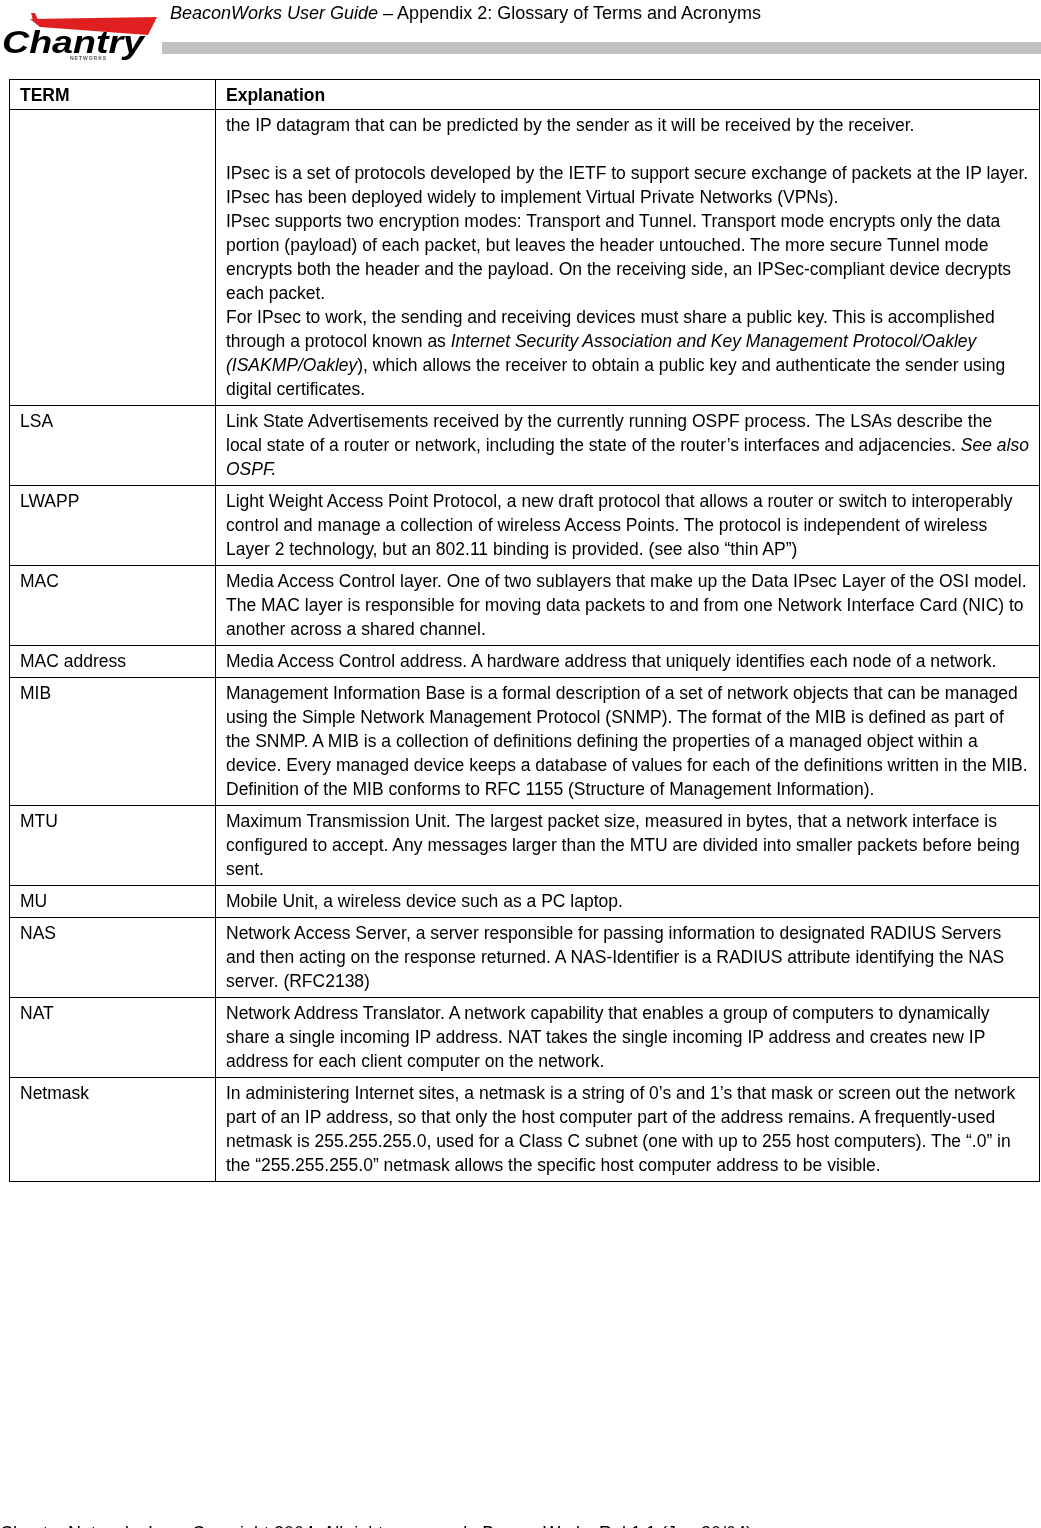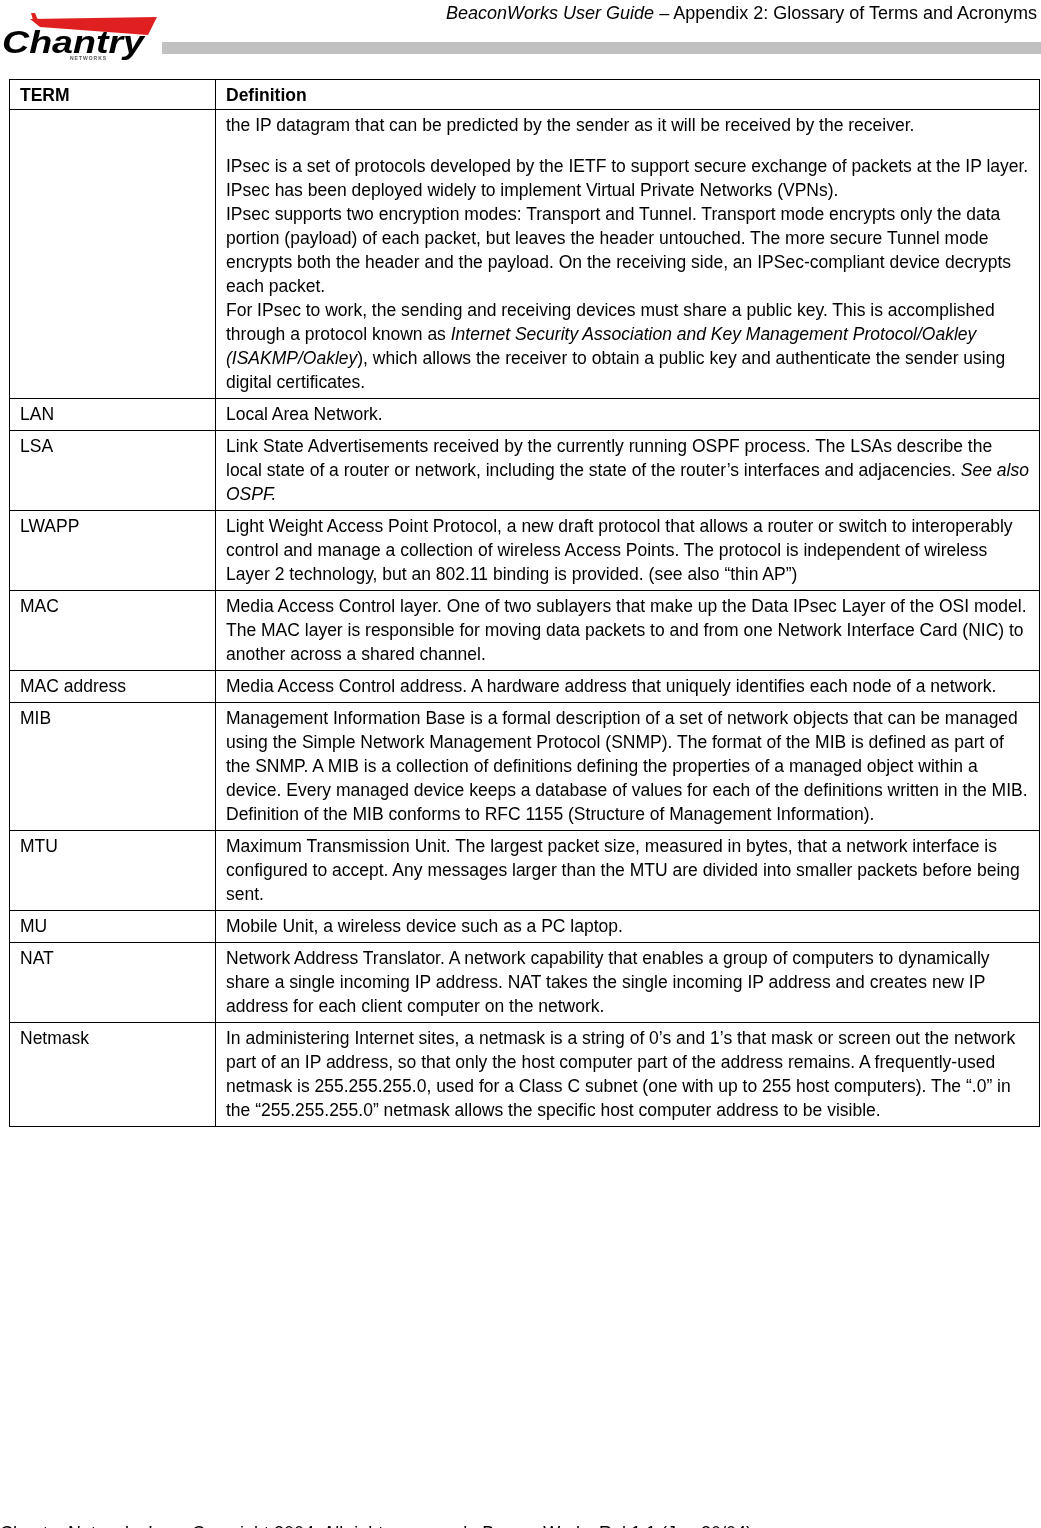--- a/index.html
+++ b/index.html
@@ -3,40 +3,40 @@
   <meta charset="utf-8">
   <style>
     html, body { margin: 0; padding: 0; background: #ffffff; }
     body {
       width: 1041px; height: 1528px; position: relative; overflow: hidden;
       font-family: "Liberation Sans", sans-serif; color: #000;
     }
     .logo { position: absolute; left: 0; top: 13px; width: 160px; height: 48px; }
     .header-title {
       position: absolute; left: 170px; right: 4px; top: 2px;
-      text-align: right; font-size: 18px; line-height: 22px;
+      text-align: left; font-size: 18px; line-height: 22px;
     }
     .header-title i { font-style: italic; }
     .header-bar {
       position: absolute; left: 162px; right: 0; top: 42px; height: 12px;
       background: #c0c0c0;
     }
     table.gloss {
       position: absolute; left: 9px; top: 79px; width: 1031px;
       border-collapse: collapse; table-layout: fixed;
       font-size: 17.5px; line-height: 24px;
     }
     table.gloss col.c1 { width: 206px; }
     table.gloss td, table.gloss th {
       border: 1.5px solid #000; vertical-align: top;
       padding: 3px 10px 4px 10px; text-align: left;
     }
     table.gloss th { font-weight: bold; padding-top: 3px; padding-bottom: 2px; }
     .para { margin: 0; }
-    .para + .para.gap { margin-top: 17px; }
+    .para + .para.gap { margin-top: 24px; }
     .it { font-style: italic; }
     .footer {
       position: absolute; left: 0; right: 0; top: 1500px;
       font-size: 18px; line-height: 22px; white-space: pre;
     }
     .footer .left { position: absolute; left: 0; }
   </style>
 </head>
 <body>
 
@@ -54,36 +54,32 @@
 <div class="header-bar"></div>
 
 <table class="gloss">
   <colgroup>
       <col class="c1">
       <col class="c2">
     </colgroup>
   <thead>
     <tr>
       <th>TERM</th>
-      <th>Definition</th>
+      <th>Explanation</th>
     </tr>
   </thead>
   <tbody>
     <tr>
       <td></td>
       <td>
         <p class="para">the IP datagram that can be predicted by the sender as it will be received by the receiver.</p>
         <p class="para gap">IPsec is a set of protocols developed by the IETF to support secure exchange of packets at the IP layer. IPsec has been deployed widely to implement Virtual Private Networks (VPNs).</p>
         <p class="para">IPsec supports two encryption modes: Transport and Tunnel. Transport mode encrypts only the data portion (payload) of each packet, but leaves the header untouched. The more secure Tunnel mode encrypts both the header and the payload. On the receiving side, an IPSec-compliant device decrypts each packet.</p>
         <p class="para"><span>For IPsec to work, the sending and receiving devices must share a public key. This is accomplished through a protocol known as </span><span class="it">Internet Security Association and Key Management Protocol/Oakley (ISAKMP/Oakley</span><span>), which allows the receiver to obtain a public key and authenticate the sender using digital certificates.</span></p>
       </td>
-    </tr>
-    <tr>
-      <td>LAN</td>
-      <td>Local Area Network.</td>
     </tr>
     <tr>
       <td>LSA</td>
       <td><span>Link State Advertisements received by the currently running OSPF process. The LSAs describe the local state of a router or network, including the state of the router’s interfaces and adjacencies. </span><span class="it">See also OSPF.</span></td>
     </tr>
     <tr>
       <td>LWAPP</td>
       <td>Light Weight Access Point Protocol, a new draft protocol that allows a router or switch to interoperably control and manage a collection of wireless Access Points. The protocol is independent of wireless Layer 2 technology, but an 802.11 binding is provided. (see also “thin AP”)</td>
     </tr>
     <tr>
@@ -100,20 +96,24 @@
     </tr>
     <tr>
       <td>MTU</td>
       <td>Maximum Transmission Unit. The largest packet size, measured in bytes, that a network interface is configured to accept. Any messages larger than the MTU are divided into smaller packets before being sent.</td>
     </tr>
     <tr>
       <td>MU</td>
       <td>Mobile Unit, a wireless device such as a PC laptop.</td>
     </tr>
     <tr>
+      <td>NAS</td>
+      <td>Network Access Server, a server responsible for passing information to designated RADIUS Servers and then acting on the response returned. A NAS-Identifier is a RADIUS attribute identifying the NAS server. (RFC2138)</td>
+    </tr>
+    <tr>
       <td>NAT</td>
       <td>Network Address Translator. A network capability that enables a group of computers to dynamically share a single incoming IP address. NAT takes the single incoming IP address and creates new IP address for each client computer on the network.</td>
     </tr>
     <tr>
       <td>Netmask</td>
       <td>In administering Internet sites, a netmask is a string of 0’s and 1’s that mask or screen out the network part of an IP address, so that only the host computer part of the address remains. A frequently-used netmask is 255.255.255.0, used for a Class C subnet (one with up to 255 host computers). The “.0” in the “255.255.255.0” netmask allows the specific host computer address to be visible.</td>
     </tr>
   </tbody>
 </table>
 

